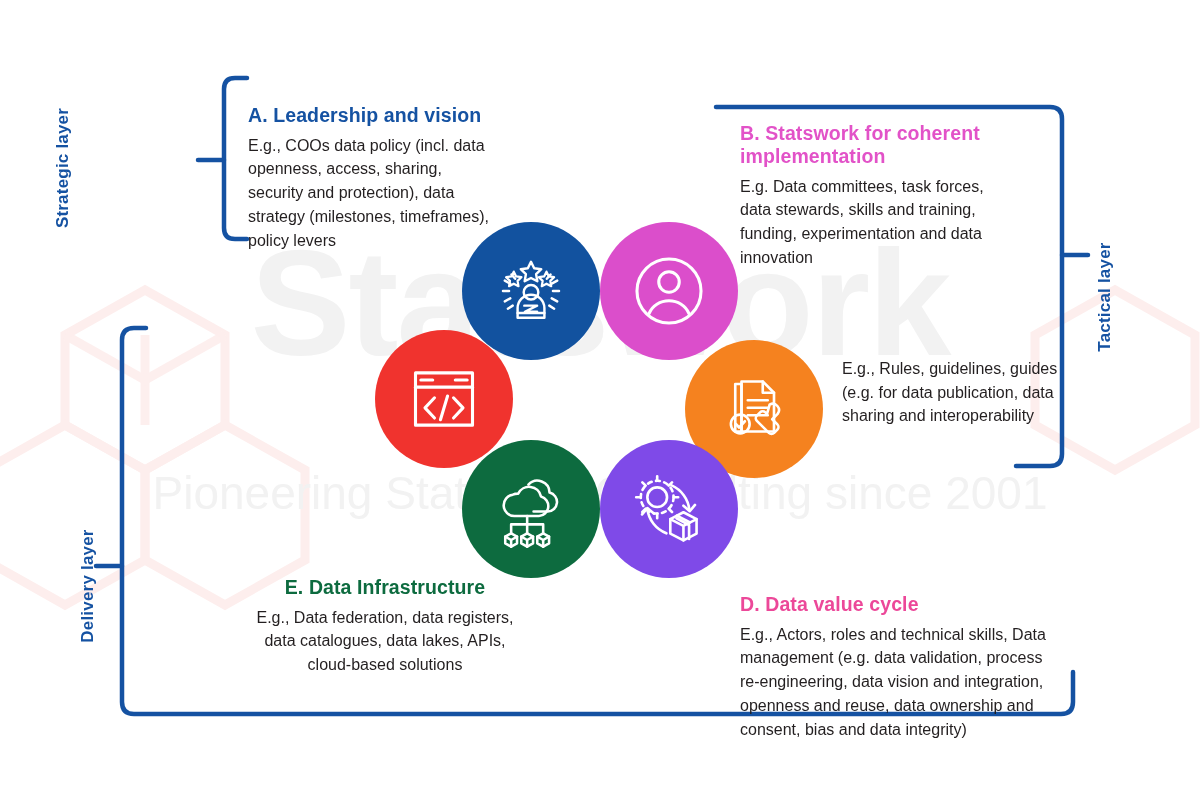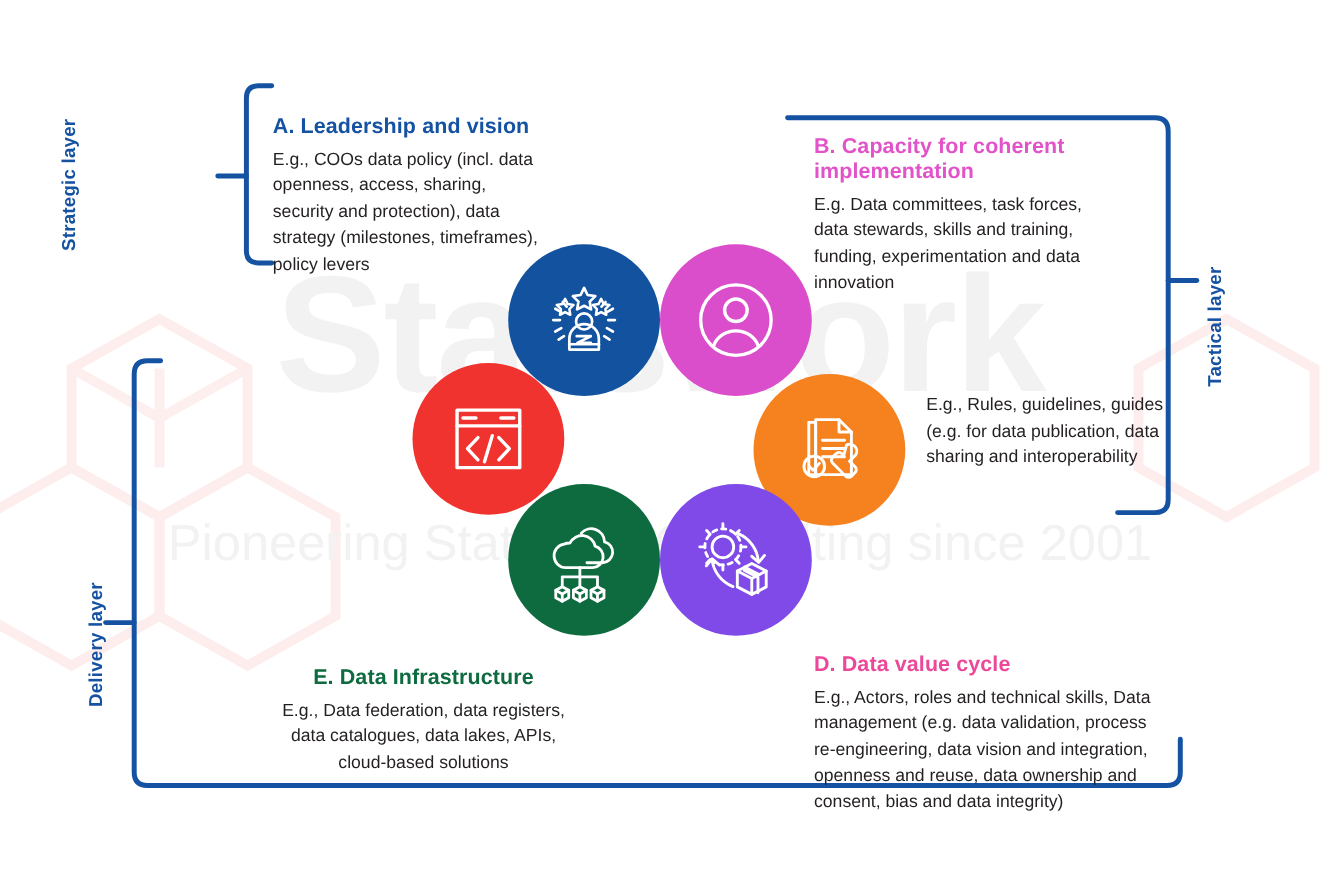--- a/index.html
+++ b/index.html
@@ -254,32 +254,32 @@
       </g>
     </svg>
   </div>
 
   <div class="block align-right" style="left:248px; top:104px; width:244px;">
     <p class="title" style="color:#1552a2;">A. Leadership and vision</p>
     <p class="body">E.g., COOs data policy (incl. data openness, access, sharing, security and protection), data strategy (milestones, timeframes), policy levers</p>
   </div>
 
   <div class="block align-left" style="left:740px; top:122px; width:246px;">
-    <p class="title" style="color:#e252c8;">B. Capacity for coherent implementation</p>
+    <p class="title" style="color:#e252c8;">B. Statswork for coherent implementation</p>
     <p class="body">E.g. Data committees, task forces, data stewards, skills and training, funding, experimentation and data innovation</p>
   </div>
 
   <div class="block align-left" style="left:842px; top:357px; width:228px;">
     <p class="body">E.g., Rules, guidelines, guides (e.g. for data publication, data sharing and interoperability</p>
   </div>
 
   <div class="block align-left" style="left:740px; top:553px; width:318px;">
     <p class="title" style="color:#ec4899;margin-top:40px;">D. Data value cycle</p>
     <p class="body">E.g., Actors, roles and technical skills, Data management (e.g. data validation, process re-engineering, data vision and integration, openness and reuse, data ownership and consent, bias and data integrity)</p>
   </div>
 
-  <div class="block align-center" style="left:254px; top:576px; width:262px;margin-top:29px;">
+  <div class="block align-center" style="left:254px; top:576px; width:262px;">
     <p class="title" style="color:#0d6b3f;">E. Data Infrastructure</p>
     <p class="body">E.g., Data federation, data registers, data catalogues, data lakes, APIs, cloud-based solutions</p>
   </div>
 
 
 </div>
 
 </body></html>

